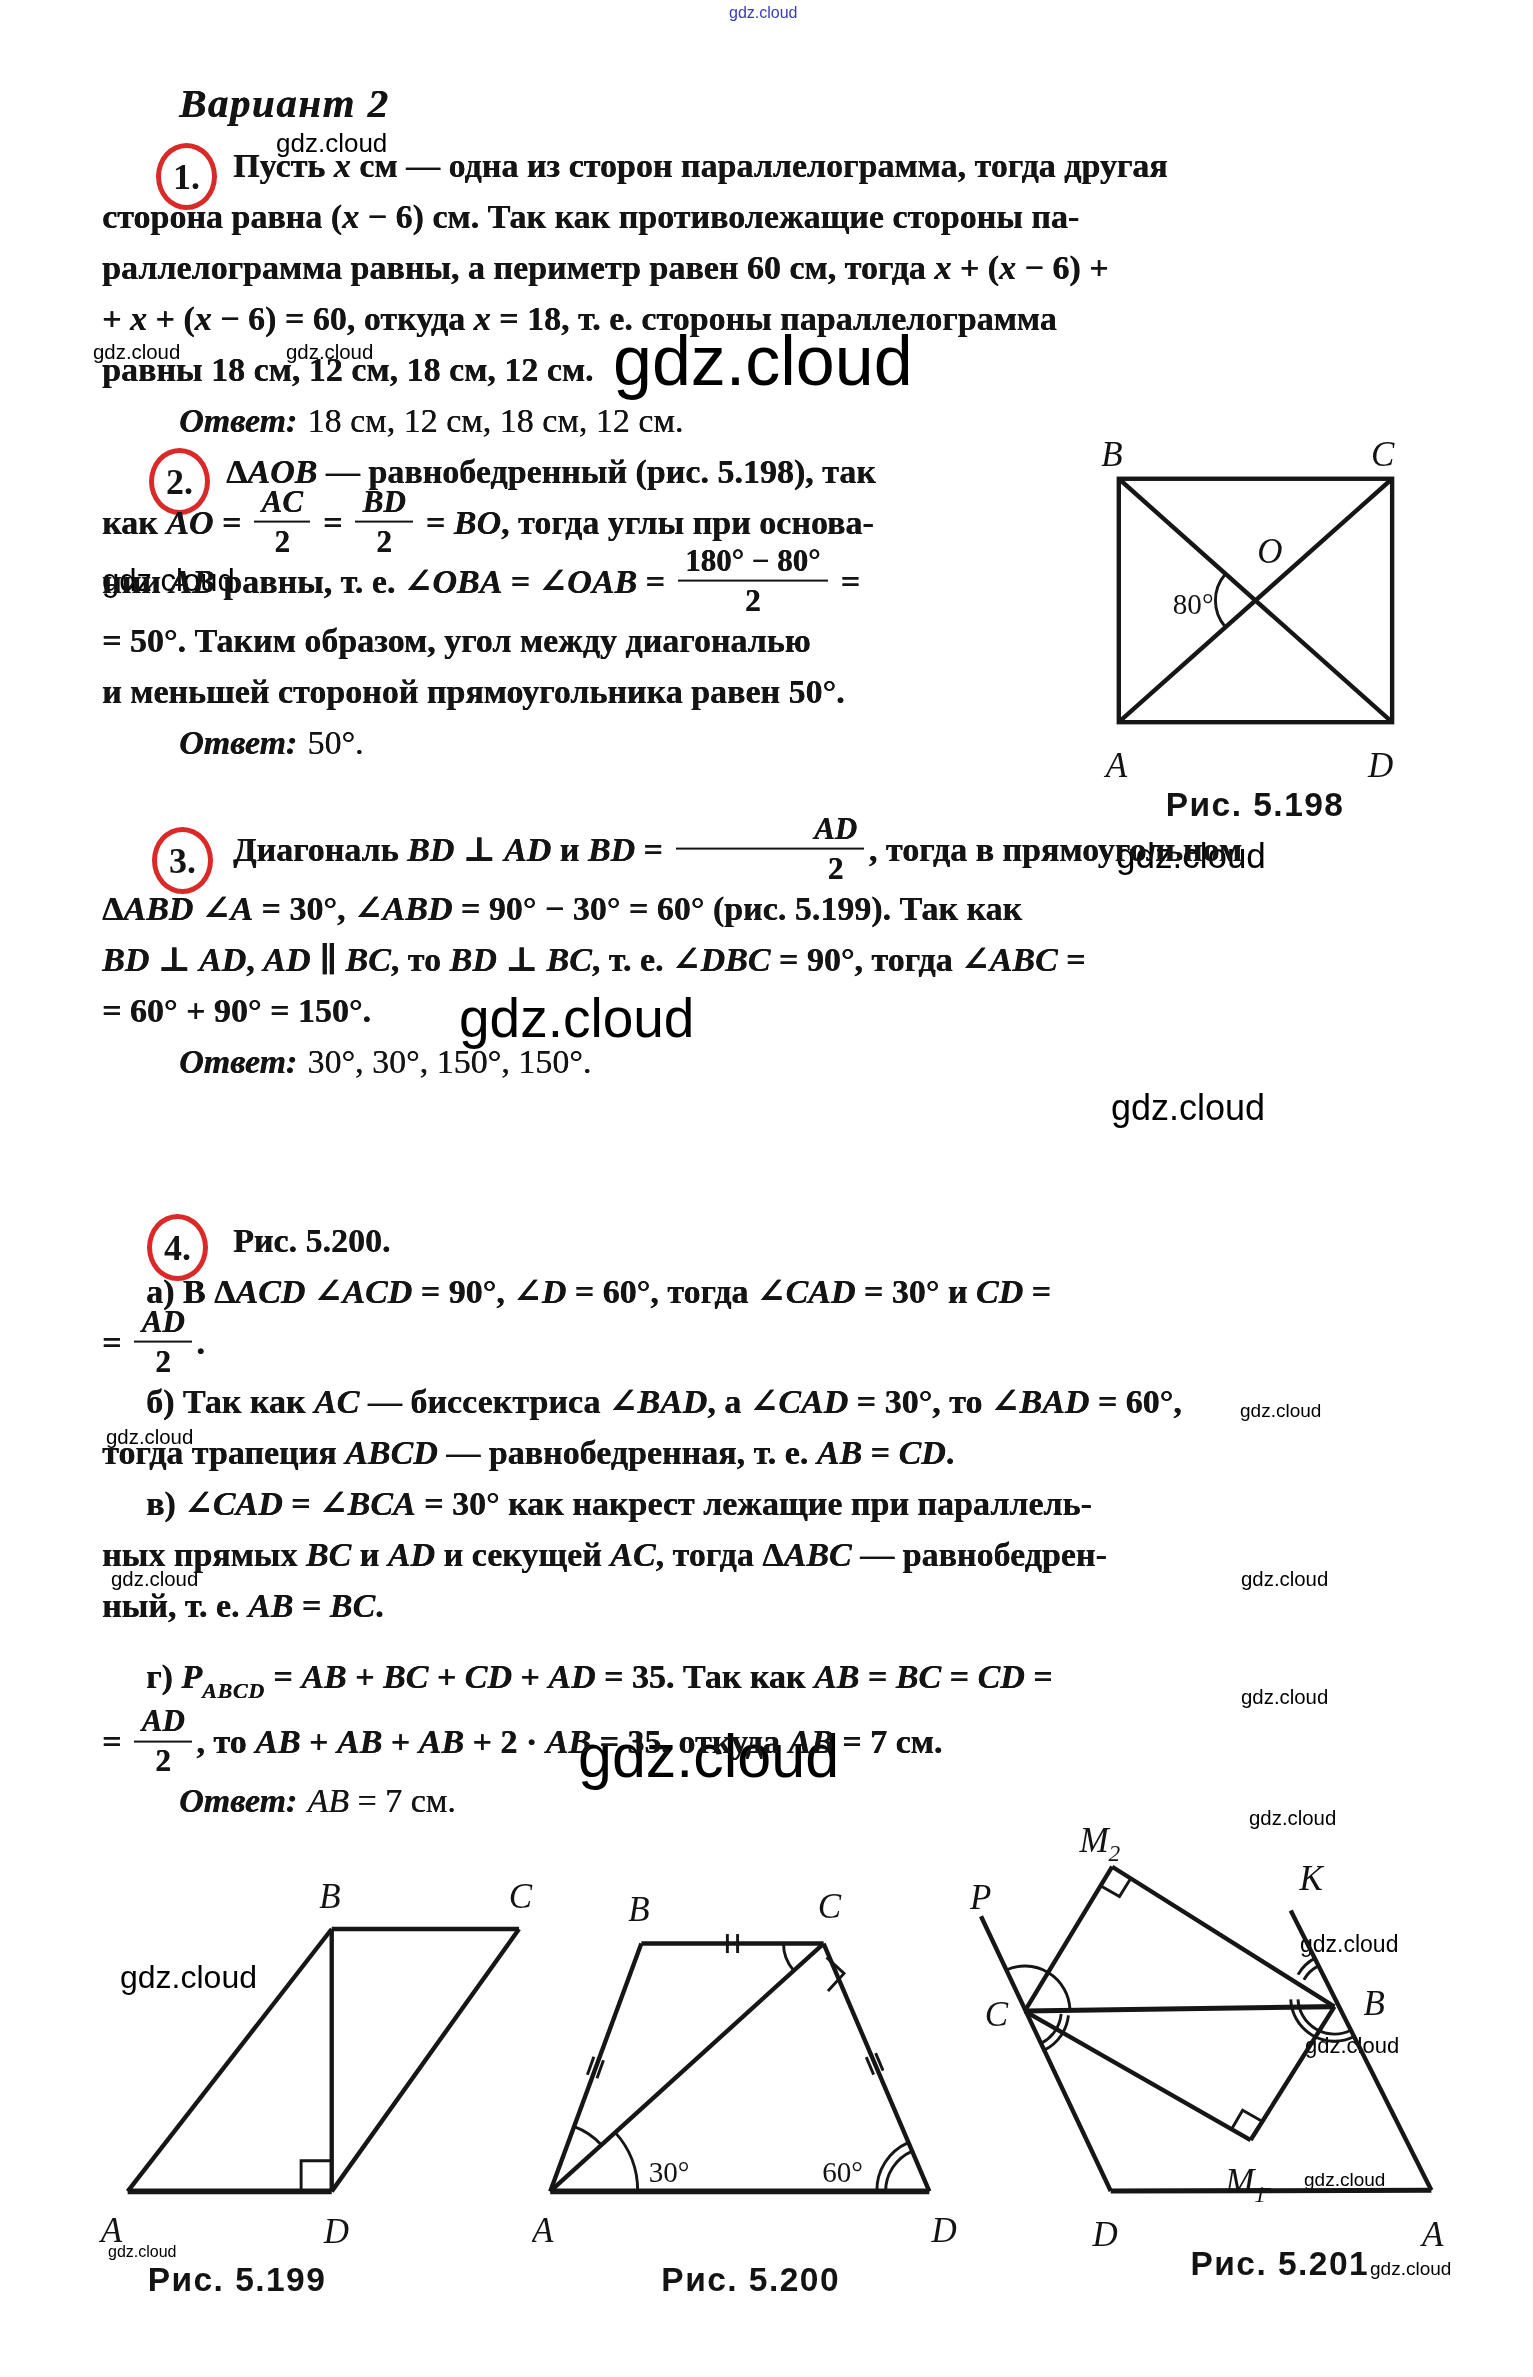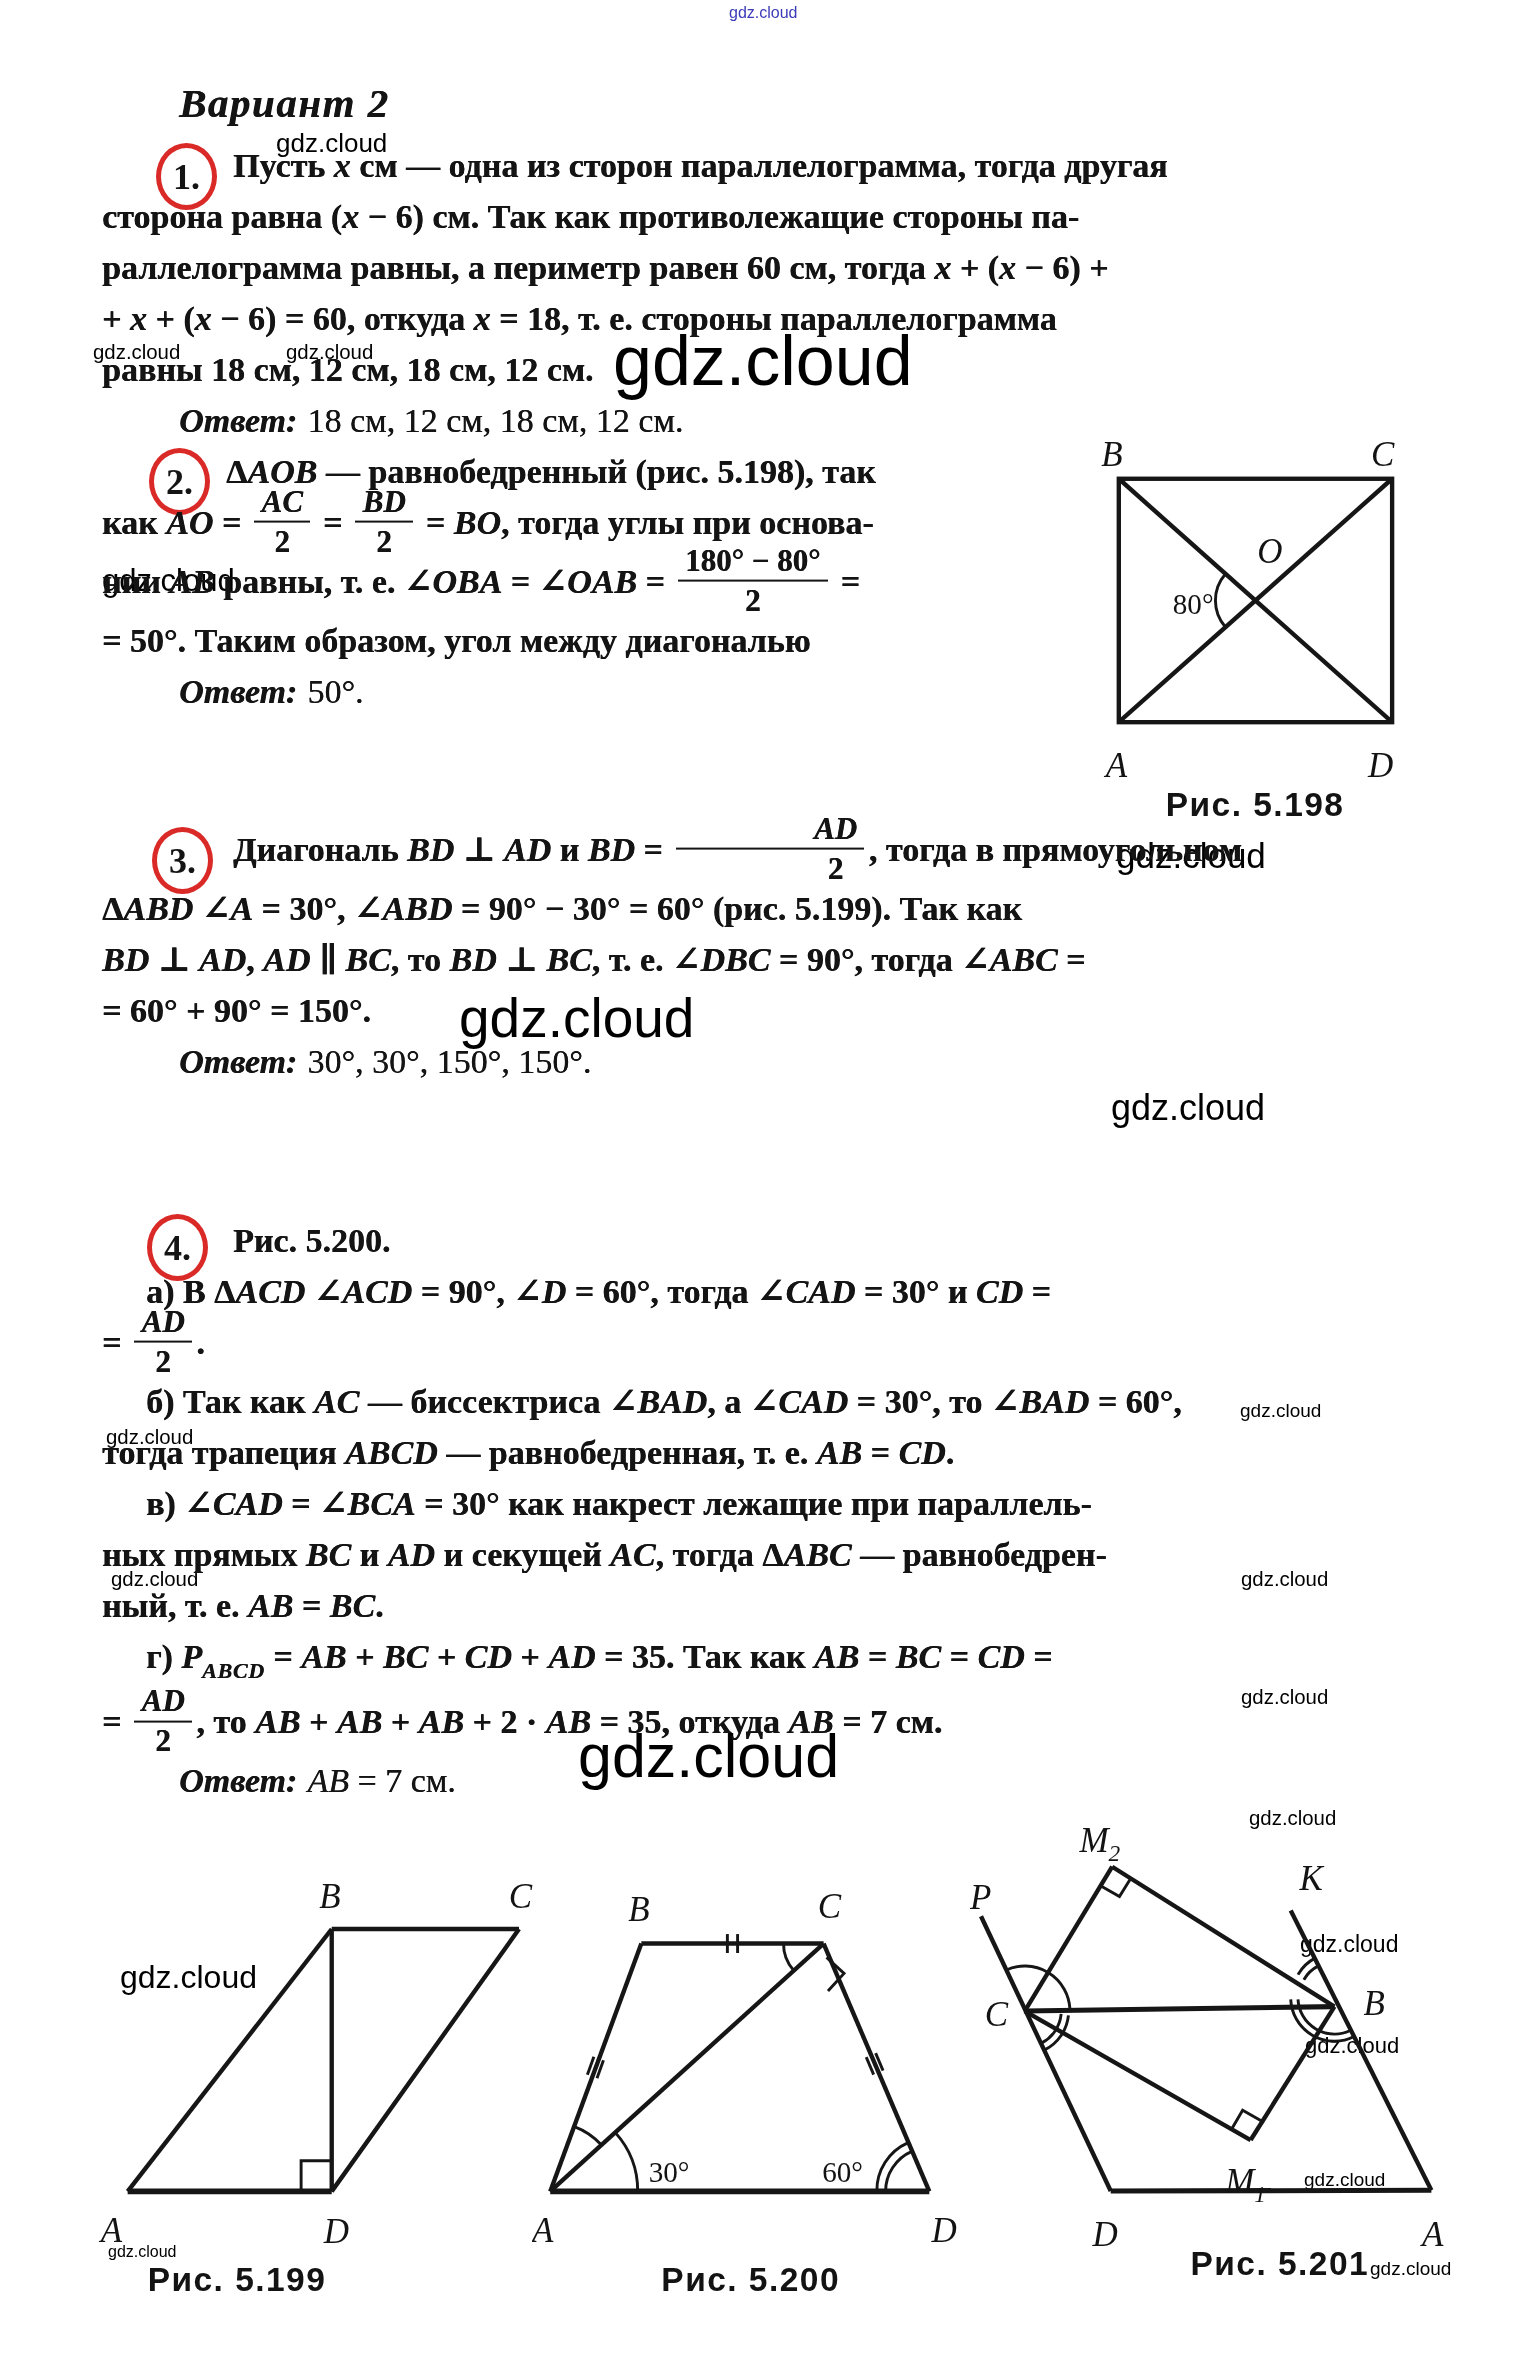--- a/index.html
+++ b/index.html
@@ -82,20 +82,21 @@
       <span class="ans-label">Ответ:</span><span>18 см, 12 см, 18 см, 12 см.</span>
     </div>
   </div>
 
   <div class="tblock" style="left:102px;top:446px;width:977px;">
     <div>
         <div class="mline" style="text-indent: 124px;">Δ<i>AOB</i> — равнобедренный (рис. 5.198), так</div>
         <div class="mline">как <i>AO</i> = <span class="frac"><span class="fnum"><i>AC</i></span><span class="fden">2</span></span> = <span class="frac"><span class="fnum"><i>BD</i></span><span class="fden">2</span></span> = <i>BO</i>, тогда углы при основа-</div>
         <div class="mline">нии <i>AB</i> равны, т. е. ∠<i>OBA</i> = ∠<i>OAB</i> = <span class="frac"><span class="fnum">180° − 80°</span><span class="fden">2</span></span> =</div>
         <div class="mline">= 50°. Таким образом, угол между диагональю</div>
+        <div class="mline">и меньшей стороной прямоугольника равен 50°.</div>
       </div>
     <div class="ans">
       <span class="ans-label">Ответ:</span><span>50°.</span>
     </div>
   </div>
 
   <div class="fig" style="left:1043px;top:408px;width:379px;height:452px;">
     <svg width="379" height="452" viewBox="0 0 520 620">
       <g stroke="#161616" stroke-width="6" fill="none">
         <rect x="104" y="97" width="375" height="334"></rect>
@@ -136,21 +137,21 @@
     <div>
         <div class="mline" style="text-indent: 44px;">б) Так как <i>AC</i> — биссектриса ∠<i>BAD</i>, а ∠<i>CAD</i> = 30°, то ∠<i>BAD</i> = 60°,</div>
         <div class="mline">тогда трапеция <i>ABCD</i> — равнобедренная, т. е. <i>AB</i> = <i>CD</i>.</div>
       </div>
     <div>
         <div class="mline" style="text-indent: 44px;">в) ∠<i>CAD</i> = ∠<i>BCA</i> = 30° как накрест лежащие при параллель-</div>
         <div class="mline">ных прямых <i>BC</i> и <i>AD</i> и секущей <i>AC</i>, тогда Δ<i>ABC</i> — равнобедрен-</div>
         <div class="mline">ный, т. е. <i>AB</i> = <i>BC</i>.</div>
       </div>
     <div>
-        <div class="mline" style="text-indent: 44px;">г) <i>P</i><span class="msub"><i>ABCD</i></span> = <i>AB</i> + <i>BC</i> + <i>CD</i> + <i>AD</i> = 35. Так как <i>AB</i> = <i>BC</i> = <i>CD</i> =</div>
+        <div class="mline" style="text-indent: 44px; margin-top: 20px;">г) <i>P</i><span class="msub"><i>ABCD</i></span> = <i>AB</i> + <i>BC</i> + <i>CD</i> + <i>AD</i> = 35. Так как <i>AB</i> = <i>BC</i> = <i>CD</i> =</div>
         <div class="mline">= <span class="frac"><span class="fnum"><i>AD</i></span><span class="fden">2</span></span>, то <i>AB</i> + <i>AB</i> + <i>AB</i> + 2 · <i>AB</i> = 35, откуда <i>AB</i> = 7 см.</div>
       </div>
     <div class="ans">
       <span class="ans-label">Ответ:</span><span><i>AB</i> = 7 см.</span>
     </div>
   </div>
 
   <div class="fig" style="left:73px;top:1867px;width:481px;height:452px;">
     <svg width="481" height="452" viewBox="0 0 660 620">
       <g stroke="#161616" stroke-width="6" fill="none">

